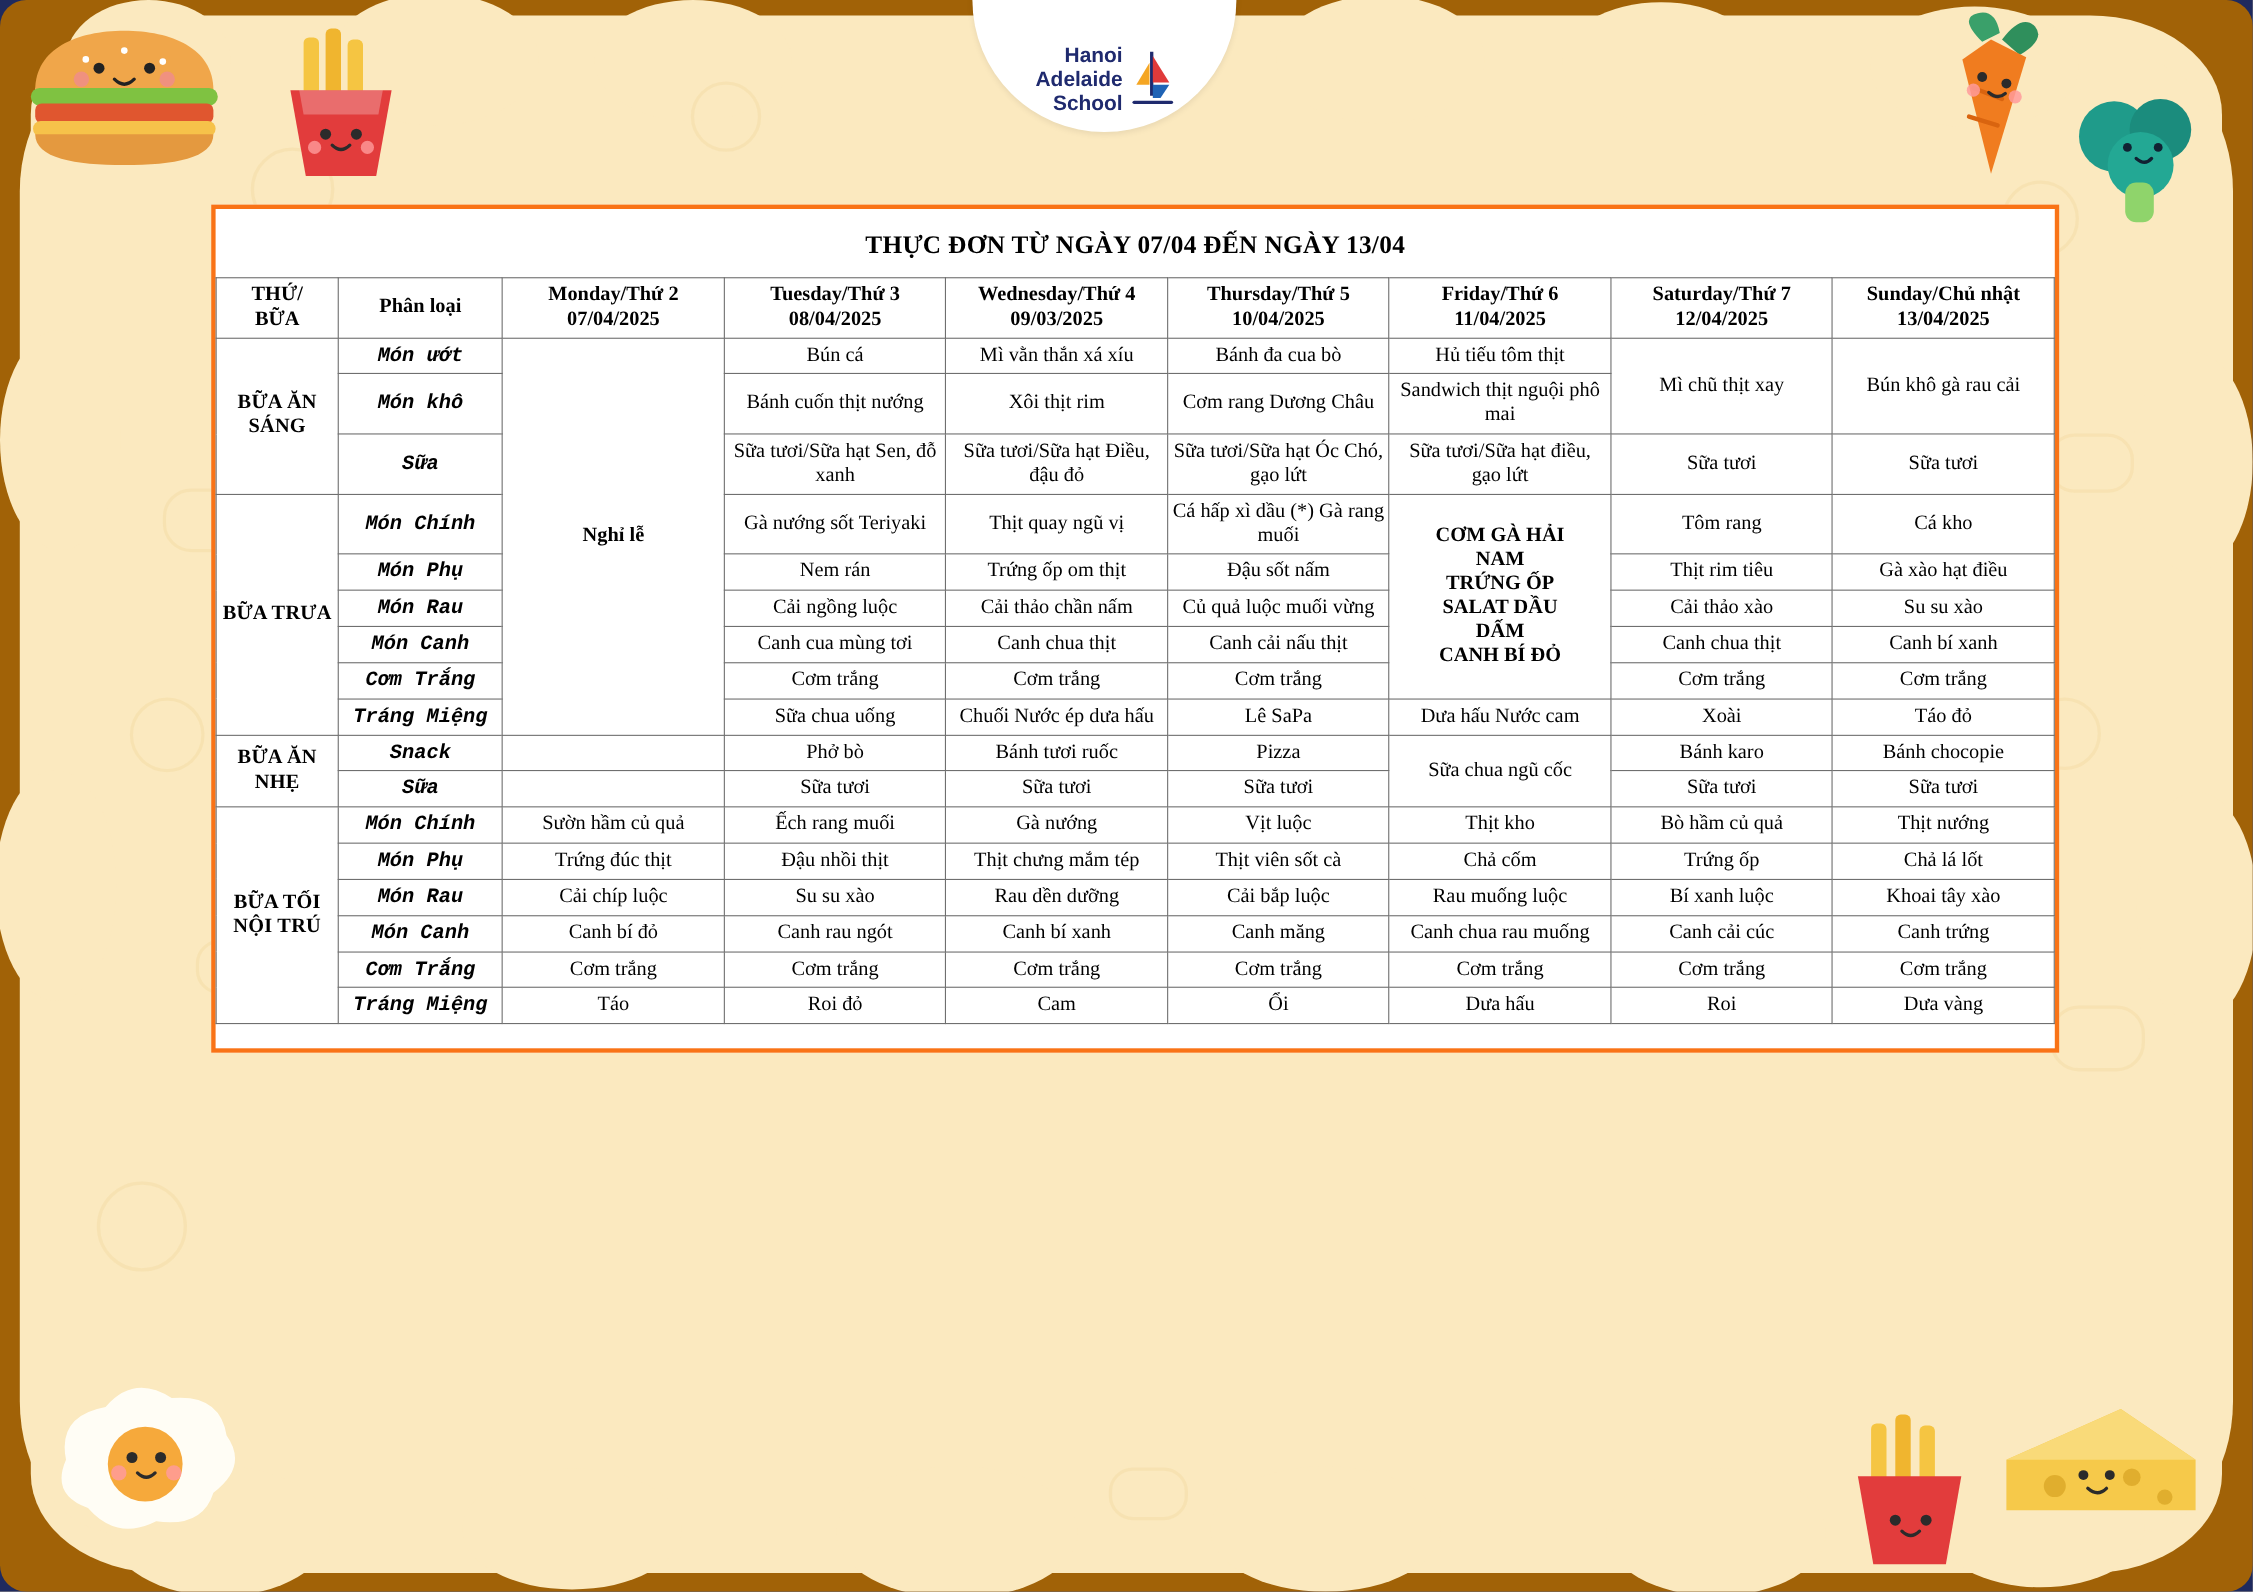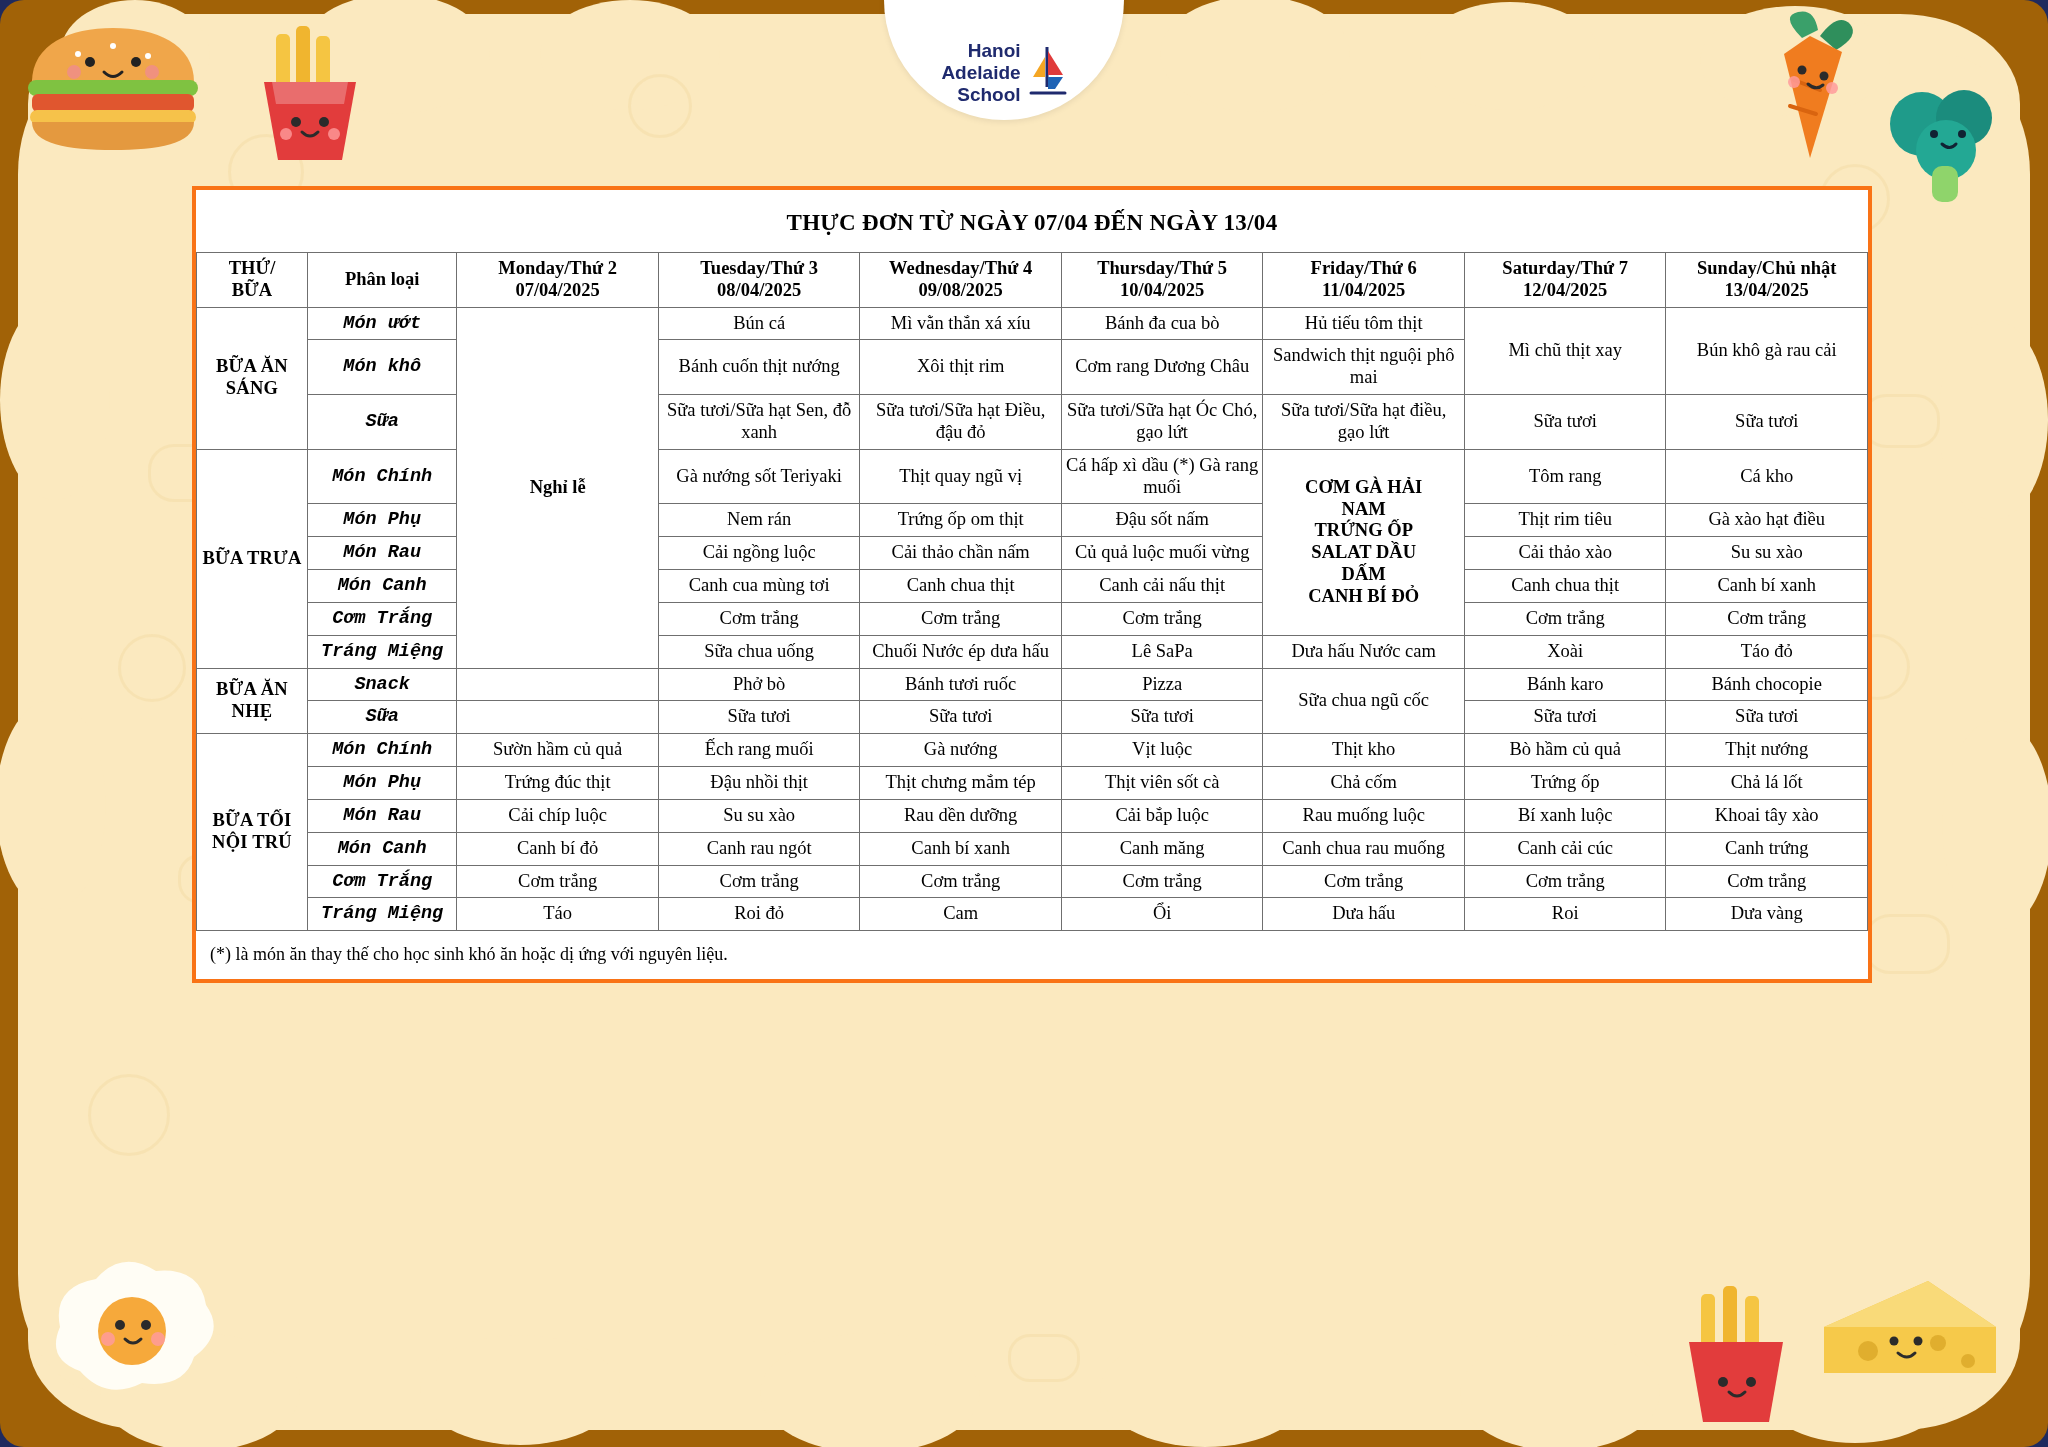--- a/index.html
+++ b/index.html
@@ -329,21 +329,21 @@
           <th class="hdr">
             <div>Monday/Thứ 2</div>
             <div>07/04/2025</div>
           </th>
           <th class="hdr">
             <div>Tuesday/Thứ 3</div>
             <div>08/04/2025</div>
           </th>
           <th class="hdr">
             <div>Wednesday/Thứ 4</div>
-            <div>09/08/2025</div>
+            <div>09/03/2025</div>
           </th>
           <th class="hdr">
             <div>Thursday/Thứ 5</div>
             <div>10/04/2025</div>
           </th>
           <th class="hdr">
             <div>Friday/Thứ 6</div>
             <div>11/04/2025</div>
           </th>
           <th class="hdr">
@@ -524,17 +524,16 @@
           <td>Cam</td>
           <td>Ổi</td>
           <td>Dưa hấu</td>
           <td>Roi</td>
           <td>Dưa vàng</td>
         </tr>
       </tbody>
     </table>
 
     <div class="footnotes">
-      <div>(*) là món ăn thay thế cho học sinh khó ăn hoặc dị ứng với nguyên liệu.</div>
     </div>
   </div>
 
 </div>
 
 </body></html>

